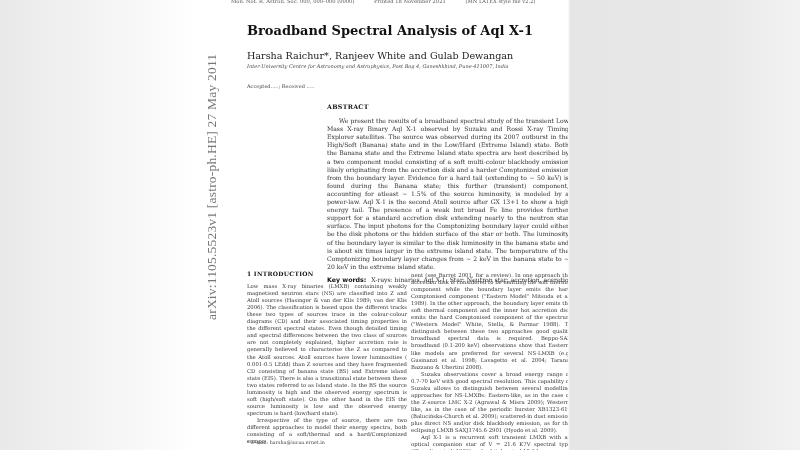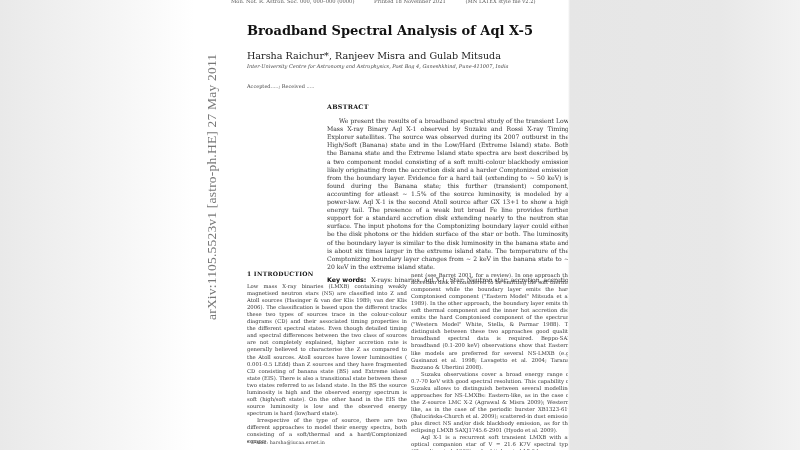--- a/index.html
+++ b/index.html
@@ -61,22 +61,22 @@
 
 <div class="page">
   <div class="running-head">
     <span>Mon. Not. R. Astron. Soc. 000, 000–000 (0000)</span>
     <span>Printed 18 November 2021</span>
     <span>(MN LATEX style file v2.2)</span>
   </div>
 
   <div class="arxiv-stamp">arXiv:1105.5523v1  [astro-ph.HE]  27 May 2011</div>
 
-  <div class="title">Broadband Spectral Analysis of Aql X-5</div>
-  <div class="authors">Harsha Raichur*, Ranjeev Misra and Gulab Mitsuda</div>
+  <div class="title">Broadband Spectral Analysis of Aql X-1</div>
+  <div class="authors">Harsha Raichur*, Ranjeev White and Gulab Dewangan</div>
   <div class="affil">Inter-University Centre for Astronomy and Astrophysics, Post Bag 4, Ganeshkhind, Pune-411007, India</div>
   <div class="accepted">Accepted.....; Received .....</div>
 
   <div class="abstract">
     <h3>ABSTRACT</h3>
     <p>We present the results of a broadband spectral study of the transient Low Mass X-ray Binary Aql X-1 observed by Suzaku and Rossi X-ray Timing Explorer satellites. The source was observed during its 2007 outburst in the High/Soft (Banana) state and in the Low/Hard (Extreme Island) state. Both the Banana state and the Extreme Island state spectra are best described by a two component model consisting of a soft multi-colour blackbody emission likely originating from the accretion disk and a harder Comptonized emission from the boundary layer. Evidence for a hard tail (extending to ~ 50 keV) is found during the Banana state; this further (transient) component, accounting for atleast ~ 1.5% of the source luminosity, is modeled by a power-law. Aql X-1 is the second Atoll source after GX 13+1 to show a high energy tail. The presence of a weak but broad Fe line provides further support for a standard accretion disk extending nearly to the neutron star surface. The input photons for the Comptonizing boundary layer could either be the disk photons or the hidden surface of the star or both. The luminosity of the boundary layer is similar to the disk luminosity in the banana state and is about six times larger in the extreme island state. The temperature of the Comptonizing boundary layer changes from ~ 2 keV in the banana state to ~ 20 keV in the extreme island state.</p>
     <div class="keywords">
       <b>Key words:</b>
       <span>X-rays: binaries, Aql X-1; Star: Neutron star; accretion, accretion disks</span>
     </div>

